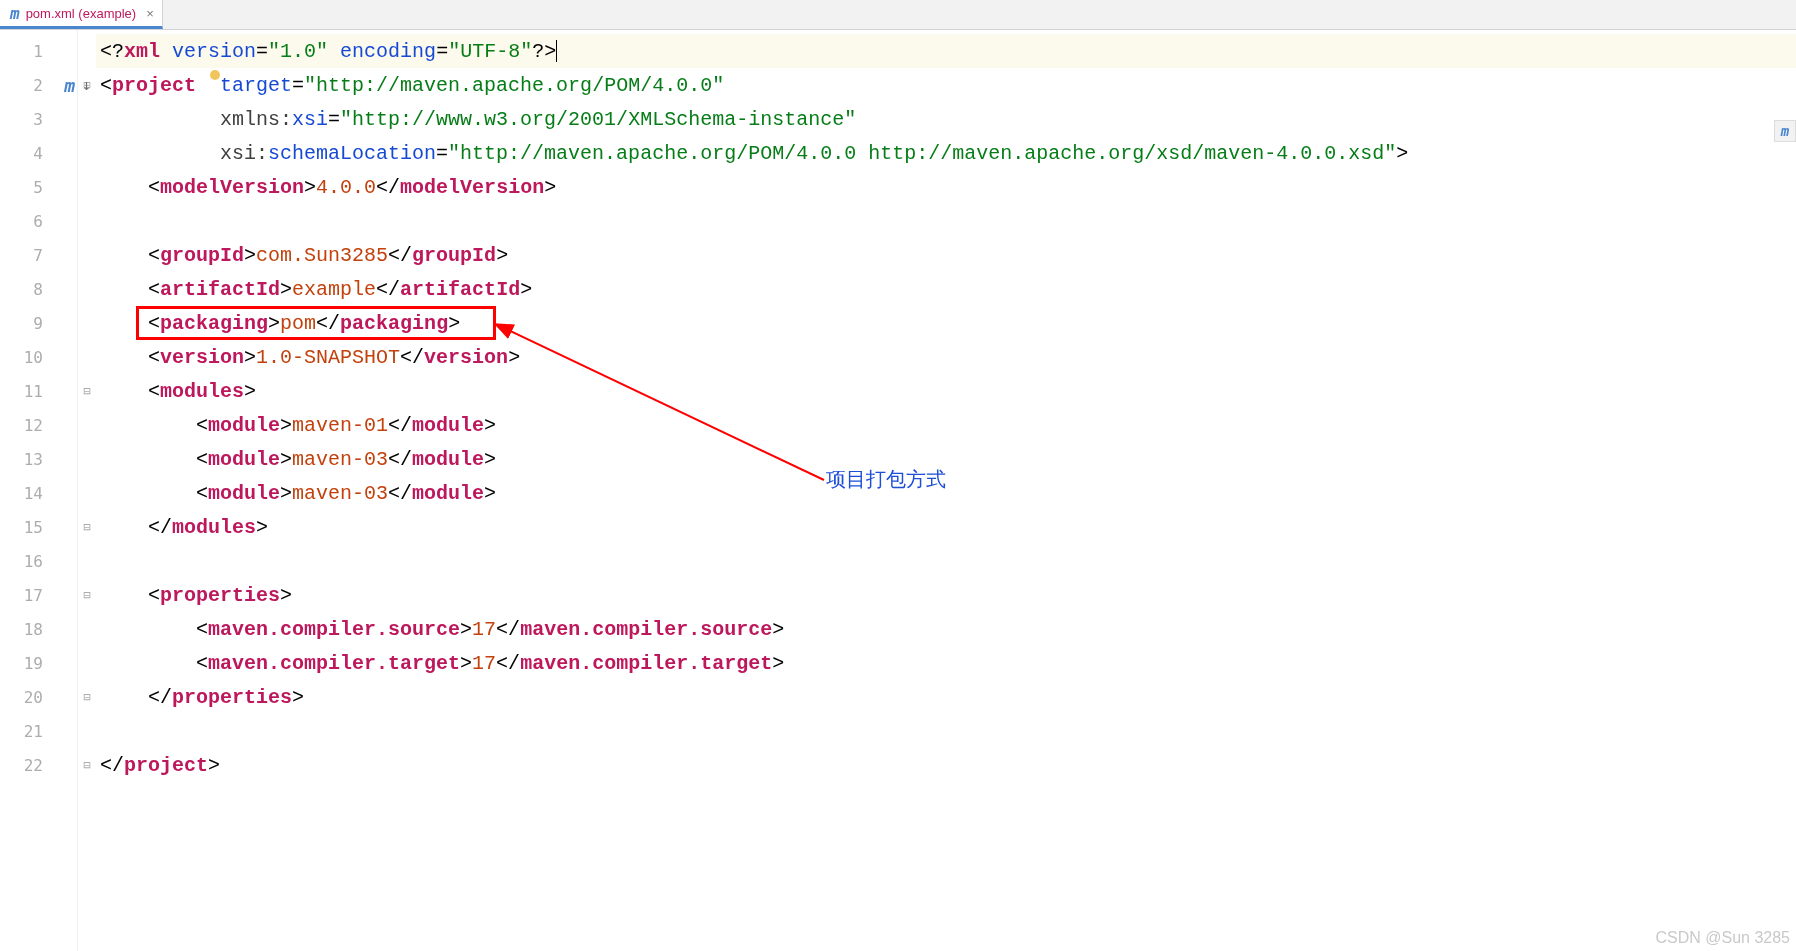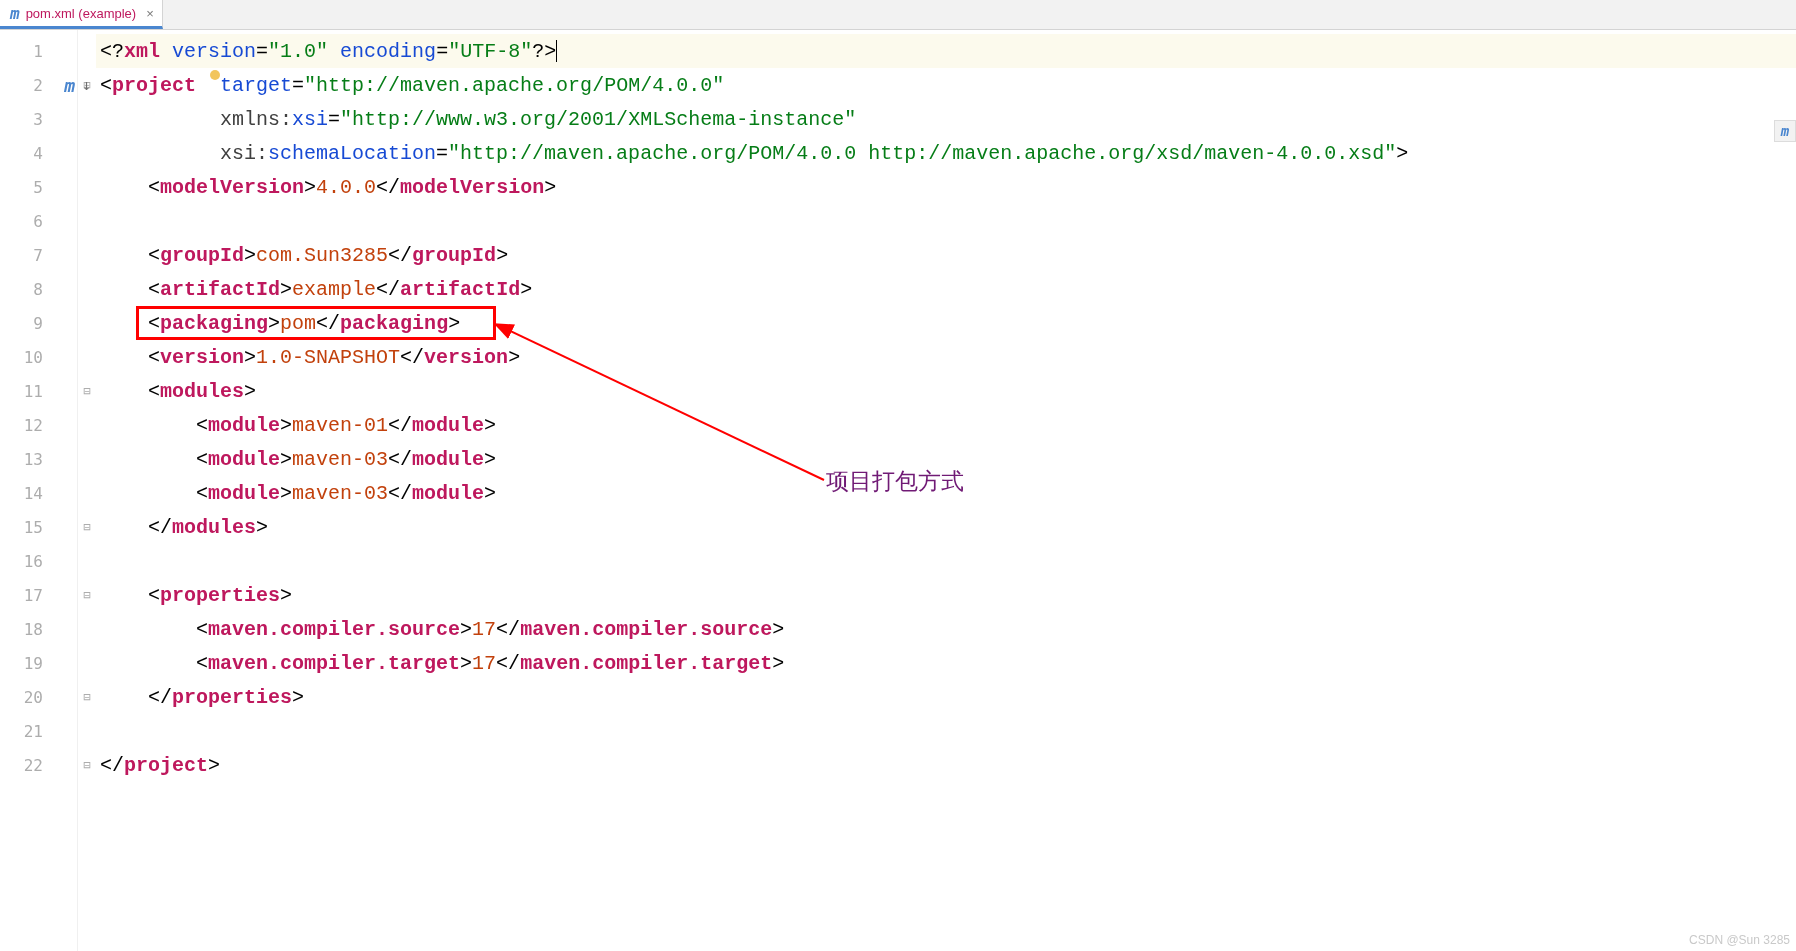--- a/index.html
+++ b/index.html
@@ -136,29 +136,29 @@
       position: absolute;
       border: 3px solid #ff0000;
       pointer-events: none;
     }
     .annotation-arrow {
       position: absolute;
       pointer-events: none;
     }
     .annotation-text {
       position: absolute;
-      color: #701a75;
-      font-size: 23px;
+      color: #1d4ed8;
+      font-size: 20px;
       font-family: "Microsoft YaHei", Arial, sans-serif;
     }
     .watermark {
       position: absolute;
       right: 6px;
       bottom: 4px;
-      font-size: 12px;
+      font-size: 16px;
       color: #c9c9c9;
       font-family: Arial, sans-serif;
       margin-left: 40px;
     }
     .right-gutter-icon {
       position: absolute;
       right: 0px;
       top: 90px;
       width: 22px;
       height: 22px;

